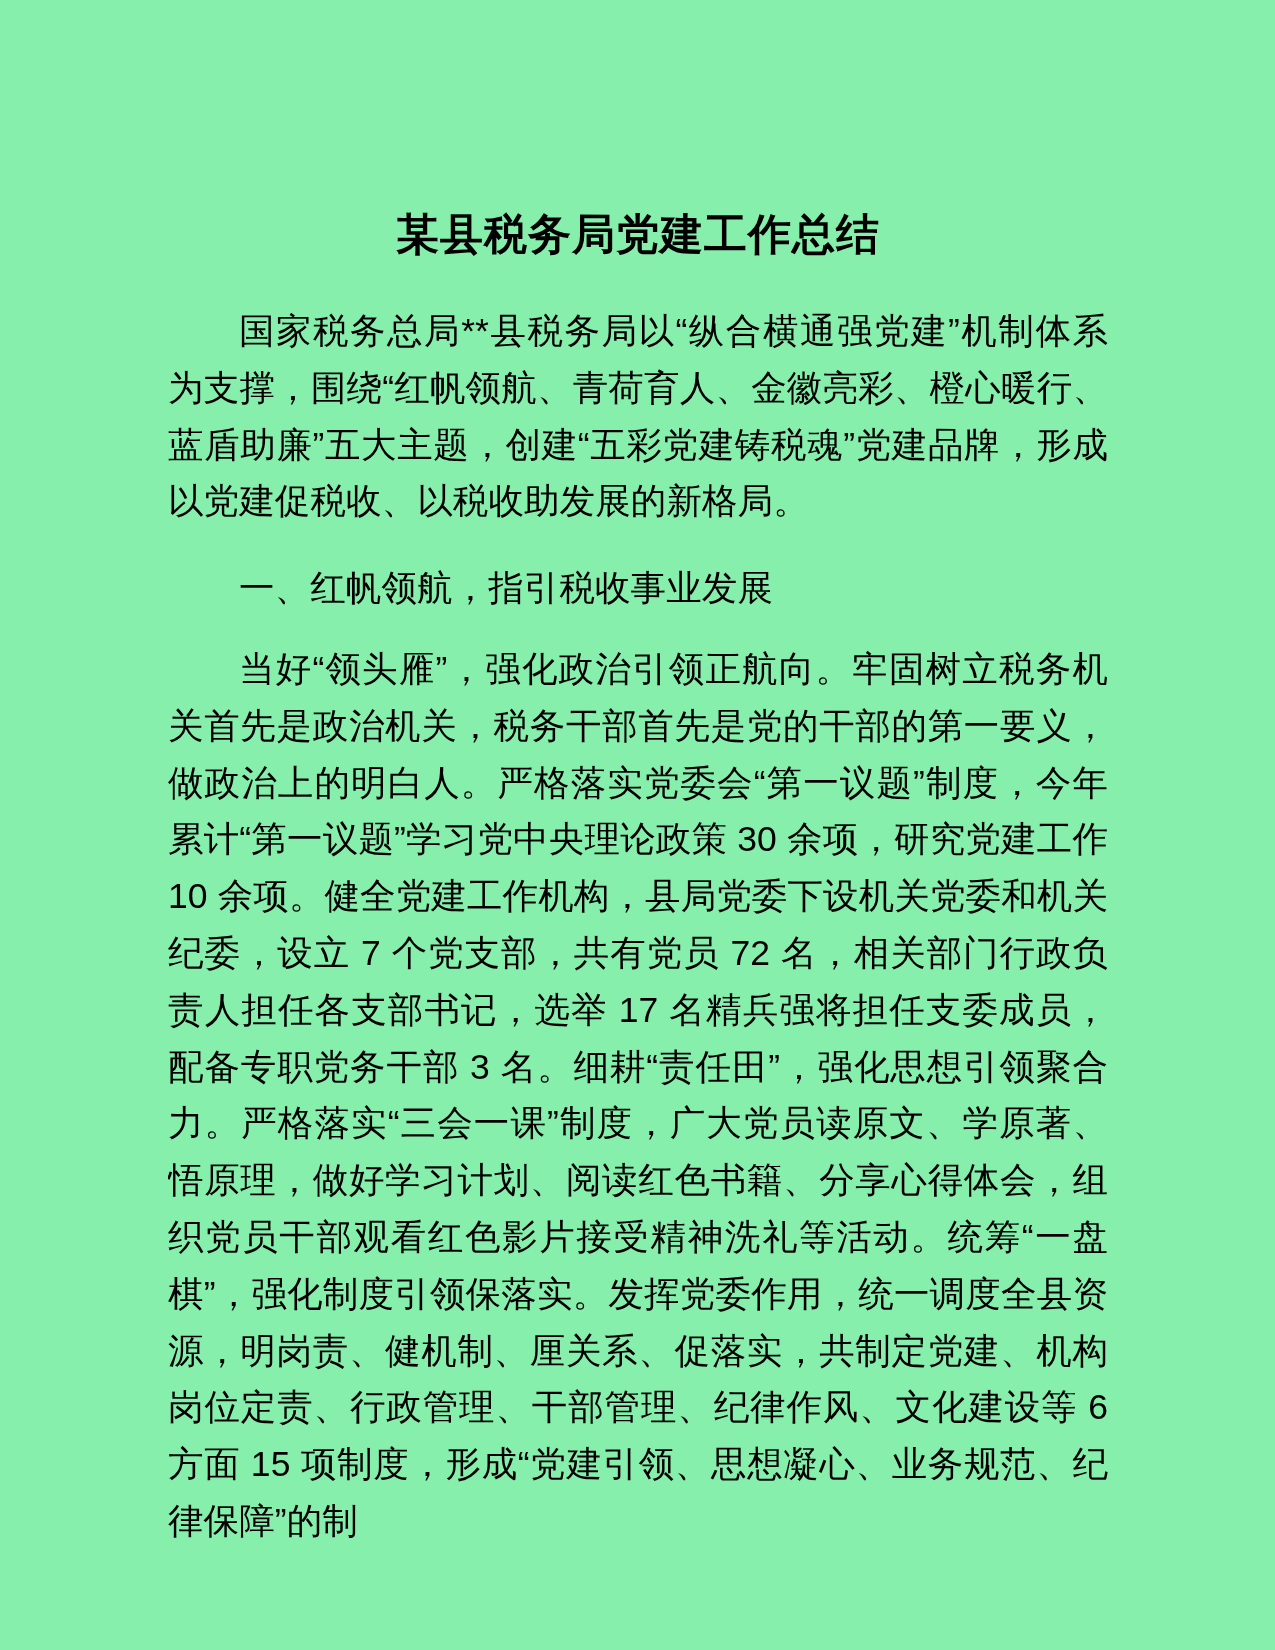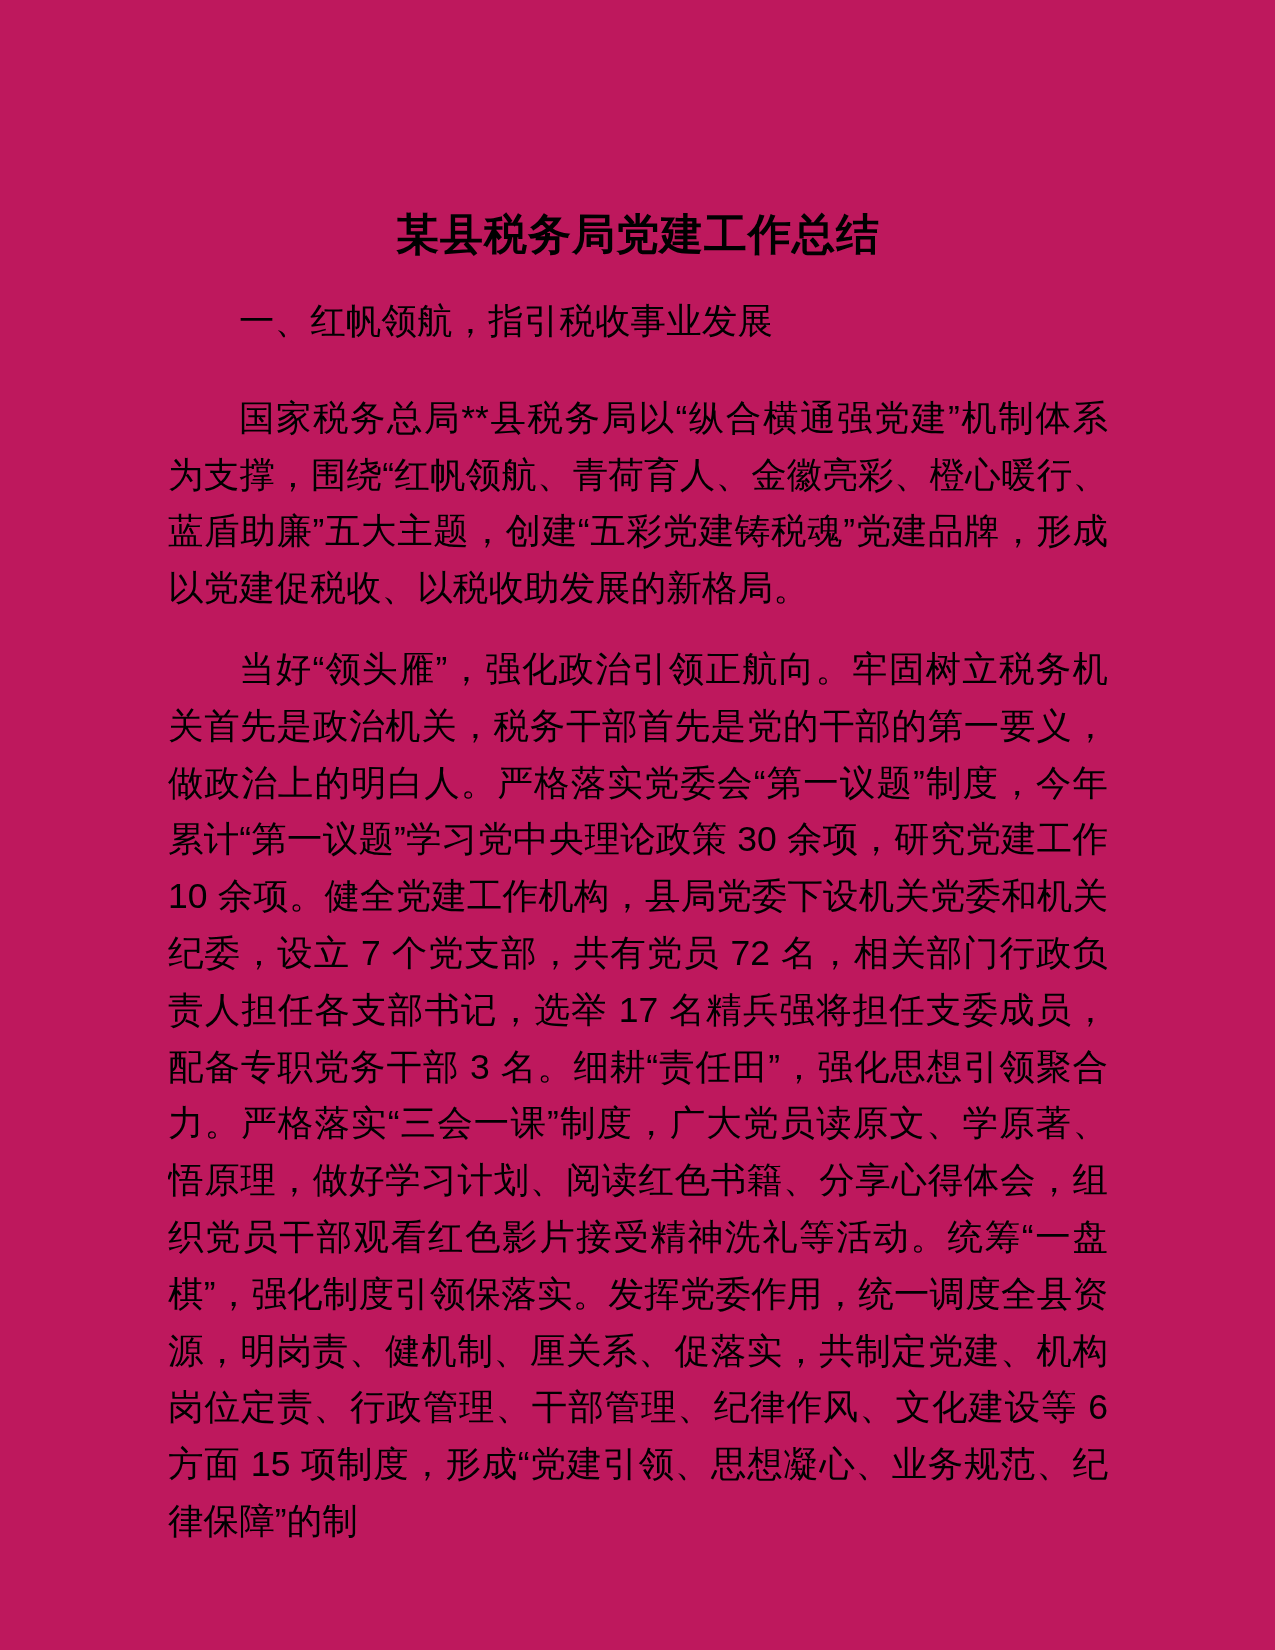--- a/index.html
+++ b/index.html
@@ -8,21 +8,21 @@
     background: #ffffff;
   }
   body {
     font-family: "Liberation Sans", "DejaVu Sans", sans-serif;
     color: #000000;
   }
   .page {
     width: 1275px;
     height: 1650px;
     box-sizing: border-box;
-    background: #be185d;
+    background: #86efac;
     position: relative;
     overflow: hidden;
     padding: 0;
   }
   .content {
     position: absolute;
     left: 168px;
     top: 0;
     width: 940px;
   }
@@ -62,20 +62,20 @@
   }
 </style>
 </head>
 <body>
 
 <div class="page">
   <div class="content clipped">
 
     <h1 class="doc-title">某县税务局党建工作总结</h1>
 
+    <p class="para indent first-para">国家税务总局**县税务局以“纵合横通强党建”机制体系为支撑，围绕“红帆领航、青荷育人、金徽亮彩、橙心暖行、蓝盾助廉”五大主题，创建“五彩党建铸税魂”党建品牌，形成以党建促税收、以税收助发展的新格局。</p>
+
     <p class="para indent heading-para">一、红帆领航，指引税收事业发展</p>
-
-    <p class="para indent first-para">国家税务总局**县税务局以“纵合横通强党建”机制体系为支撑，围绕“红帆领航、青荷育人、金徽亮彩、橙心暖行、蓝盾助廉”五大主题，创建“五彩党建铸税魂”党建品牌，形成以党建促税收、以税收助发展的新格局。</p>
 
     <p class="para indent body-para">当好“领头雁”，强化政治引领正航向。牢固树立税务机关首先是政治机关，税务干部首先是党的干部的第一要义，做政治上的明白人。严格落实党委会“第一议题”制度，今年累计“第一议题”学习党中央理论政策 30 余项，研究党建工作 10 余项。健全党建工作机构，县局党委下设机关党委和机关纪委，设立 7 个党支部，共有党员 72 名，相关部门行政负责人担任各支部书记，选举 17 名精兵强将担任支委成员，配备专职党务干部 3 名。细耕“责任田”，强化思想引领聚合力。严格落实“三会一课”制度，广大党员读原文、学原著、悟原理，做好学习计划、阅读红色书籍、分享心得体会，组织党员干部观看红色影片接受精神洗礼等活动。统筹“一盘棋”，强化制度引领保落实。发挥党委作用，统一调度全县资源，明岗责、健机制、厘关系、促落实，共制定党建、机构岗位定责、行政管理、干部管理、纪律作风、文化建设等 6 方面 15 项制度，形成“党建引领、思想凝心、业务规范、纪律保障”的制</p>
 
   </div>
 </div>
 
 </body></html>

